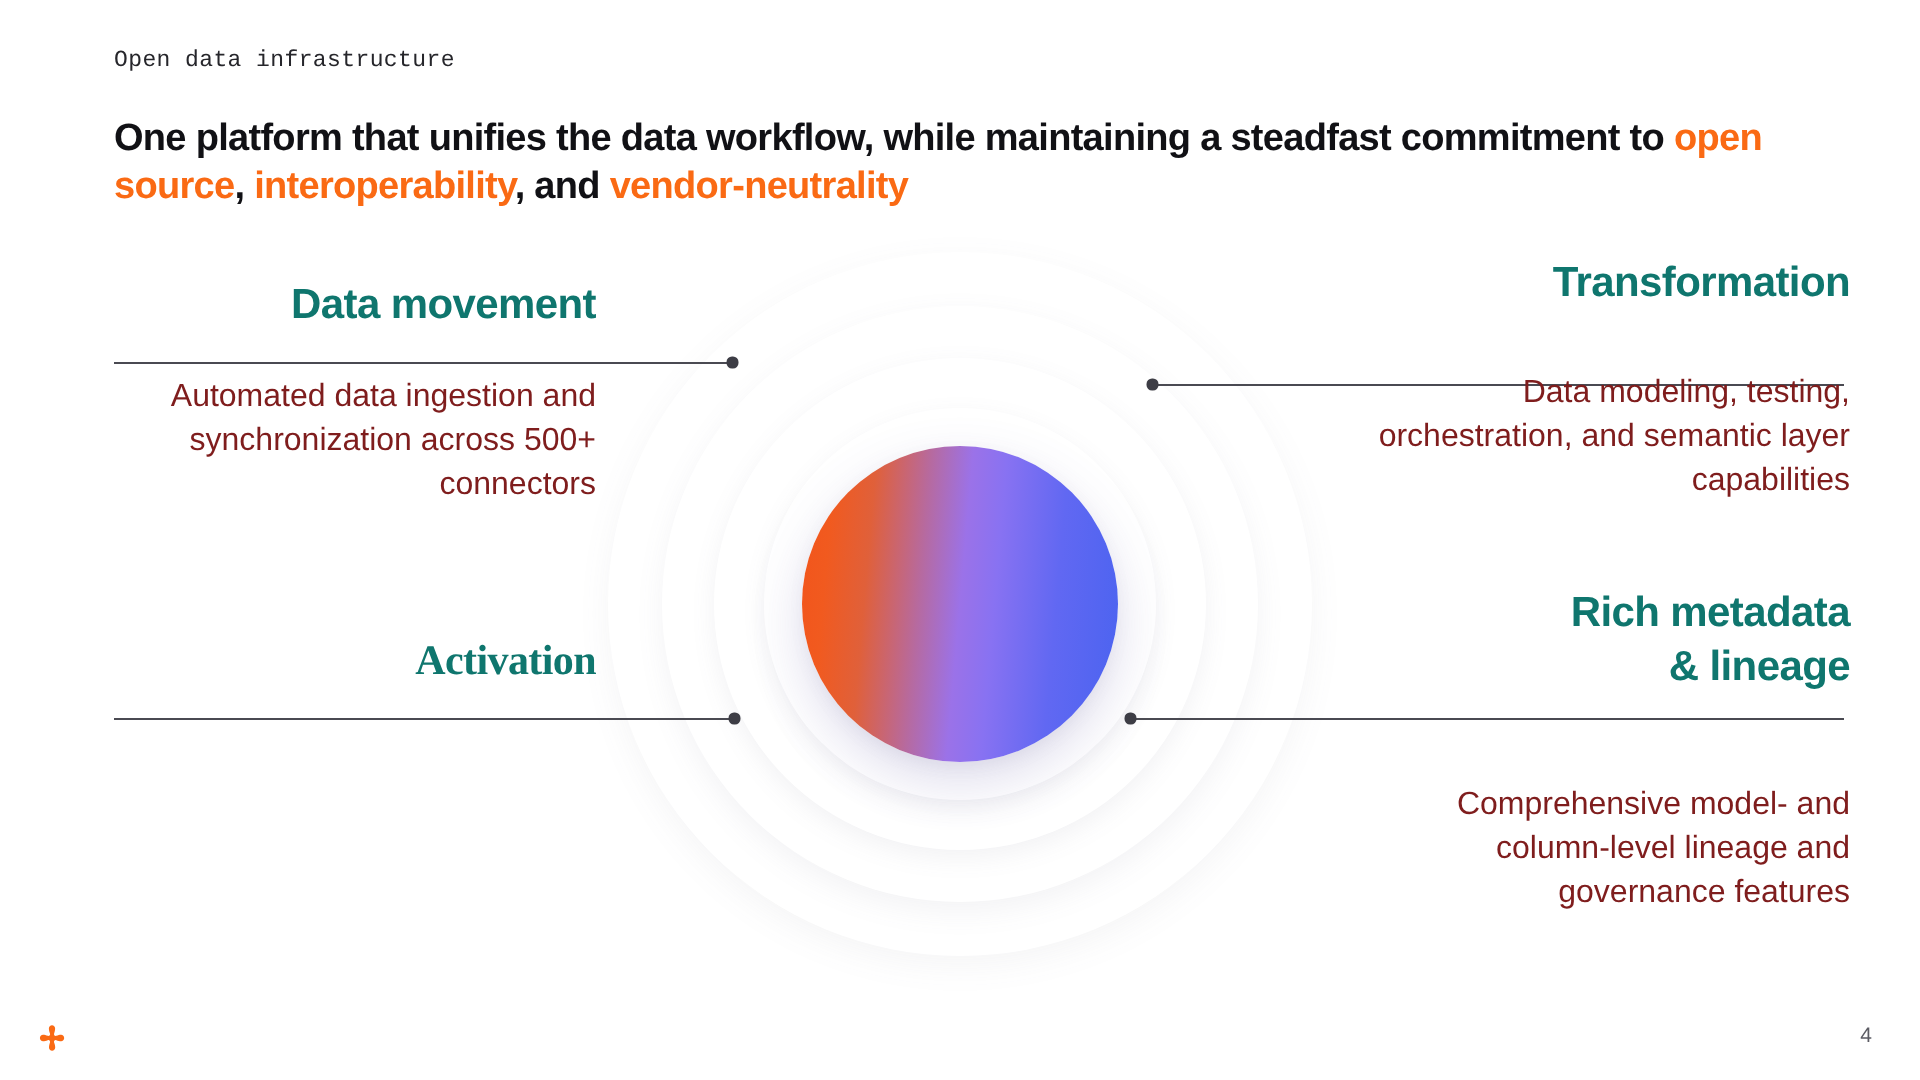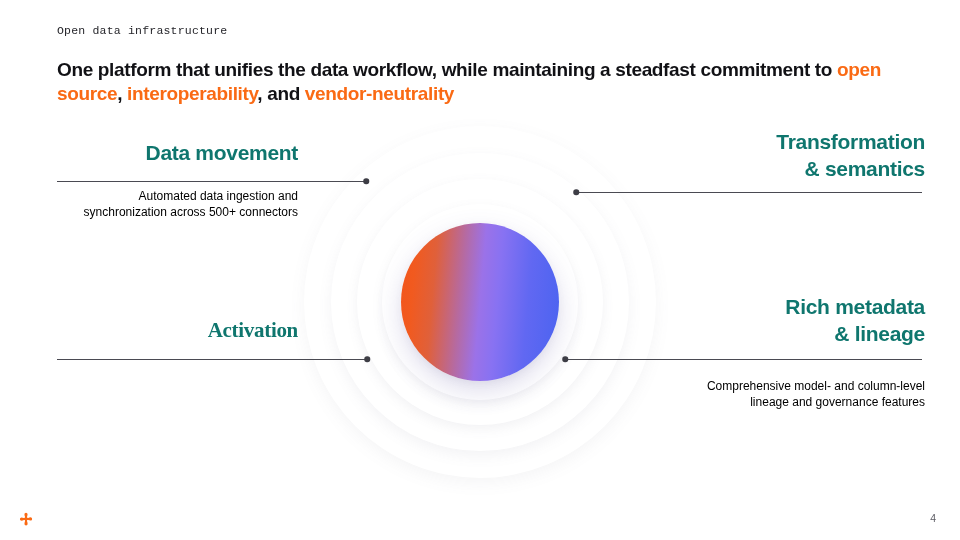--- a/index.html
+++ b/index.html
@@ -90,23 +90,23 @@
   .quad { position: absolute; }
   .quad .title {
     font-size: 21px;
     font-weight: 700;
     line-height: 1.28;
     letter-spacing: -0.3px;
     color: #0f766e;
     margin: 0;
   }
   .quad .desc {
-    font-size: 12px;
+    font-size: 16px;
     line-height: 1.38;
-    color: #000000;
+    color: #7f1d1d;
     margin: 0;
   }
 
   .quad.left { text-align: right; }
   .quad.right { text-align: right; }
 
   
   .rule {
     position: absolute;
     height: 0;
@@ -125,21 +125,21 @@
   .q-tl { left: 57px;  top: 140px; width: 241px; }
   .q-tl .desc { margin-top: 21px; }
 
   .q-tr { left: 675px; top: 129px; width: 250px; }
   .q-tr .desc { margin-top: 30px; }
 
   .q-bl { left: 57px;  top: 317px; width: 241px; font-family: Liberation Serif, serif; }
   .q-bl .desc { margin-top: 21px; }
 
   .q-br { left: 675px; top: 294px; width: 250px; }
-  .q-br .desc { margin-top: 30px; }
+  .q-br .desc { margin-top: 44px; }
 
   .rule-tl { left: 57px;  top: 181px; width: 309px; }
   .rule-tr { left: 576px; top: 192px; width: 346px; }
   .rule-bl { left: 57px;  top: 359px; width: 310px; }
   .rule-br { left: 565px; top: 359px; width: 357px; }
 
   .node-tl { left: 366px; top: 181px; }
   .node-tr { left: 576px; top: 192px; }
   .node-bl { left: 367px; top: 359px; }
   .node-br { left: 565px; top: 359px; }
@@ -189,21 +189,22 @@
 
   <div class="rule rule-br"></div>
   <div class="node node-br"></div>
 
   <div class="quad left q-tl">
     <p class="title">Data movement</p>
     <p class="desc">Automated data ingestion and synchronization across 500+ connectors</p>
   </div>
 
   <div class="quad right q-tr">
-    <p class="title"><span>Transformation</span><br><span>&amp; semantics</span></p>
+    <p class="title"><span>Transformation</span><br></p>
+    <p class="desc">Data modeling, testing, orchestration, and semantic layer capabilities</p>
   </div>
 
   <div class="quad left q-bl">
     <p class="title">Activation</p>
   </div>
 
   <div class="quad right q-br">
     <p class="title"><span>Rich metadata</span><br><span>&amp; lineage</span></p>
     <p class="desc">Comprehensive model- and column-level lineage and governance features</p>
   </div>

